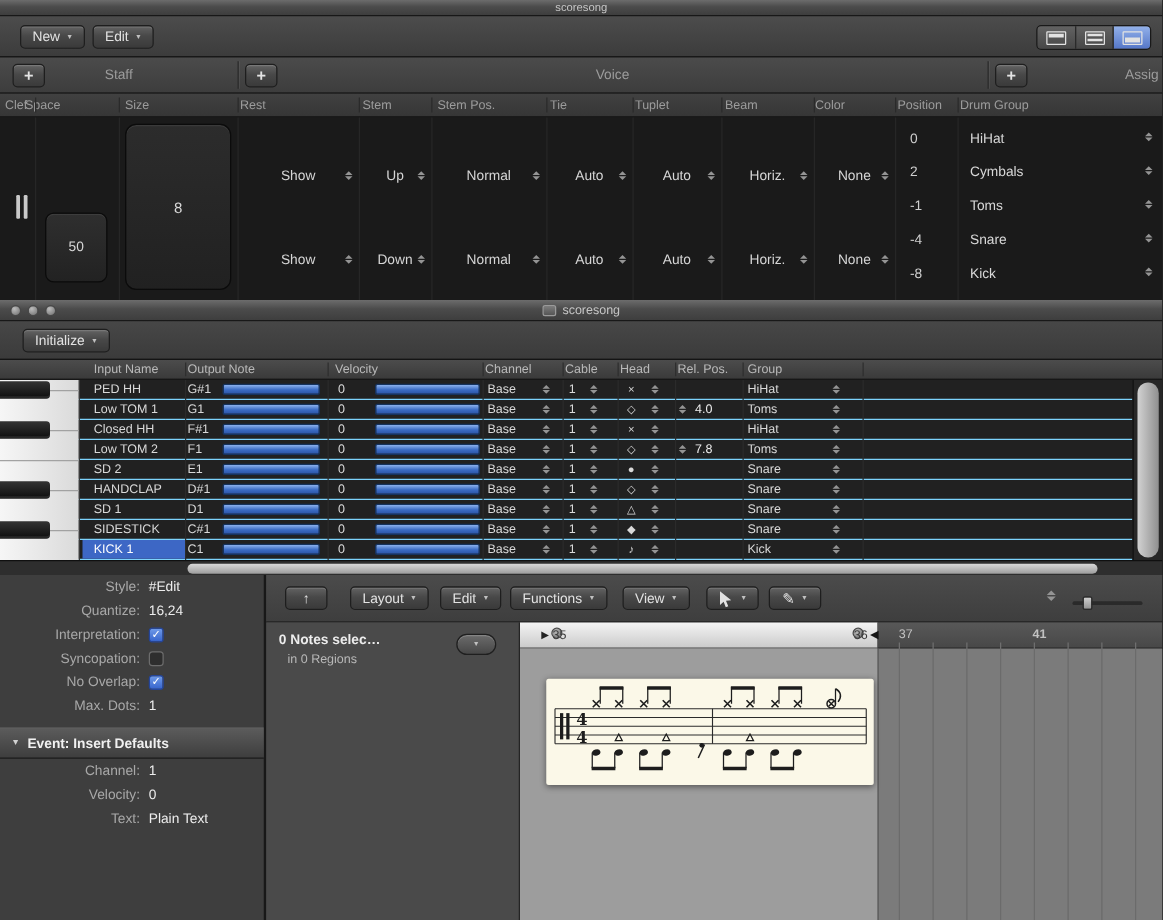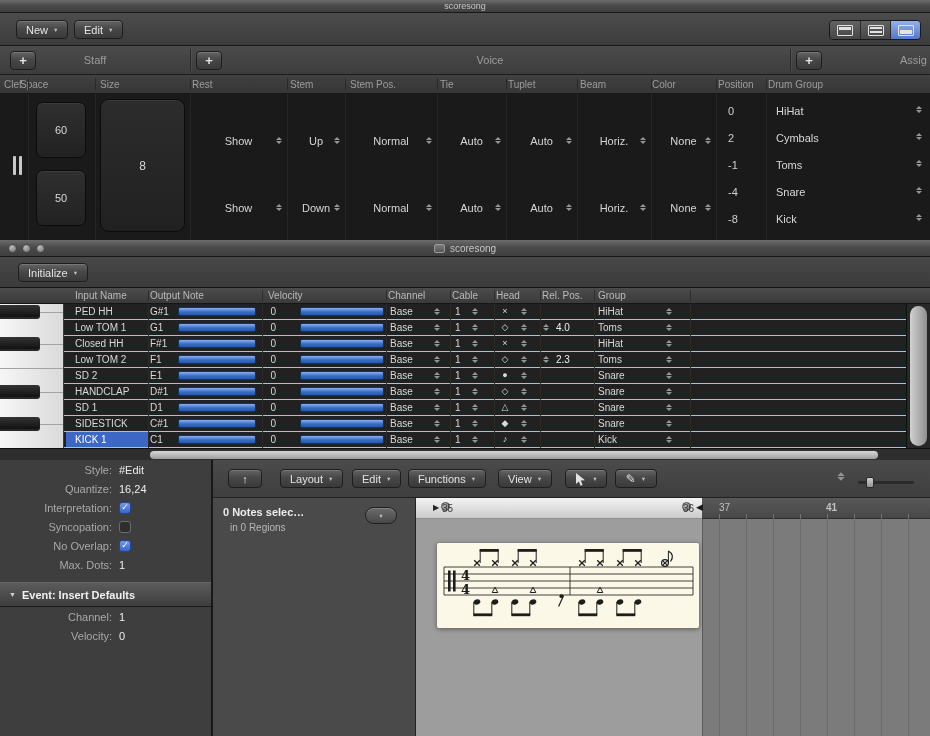--- a/index.html
+++ b/index.html
@@ -210,23 +210,20 @@
         <div class="vline" style="left: 506px;"></div>
         <div class="vline" style="left: 577px;"></div>
         <div class="vline" style="left: 651px;"></div>
         <div class="vline" style="left: 716px;"></div>
         <div class="vline" style="left: 766px;"></div>
       </div>
 
     <div id="sw-body">
       <div class="clef-bar" style="left:13px;top:62px"></div>
       <div class="clef-bar" style="left:19px;top:62px"></div>
-      <div class="sbox" style="top:8px">
-          <span>60</span>
-        </div>
       <div class="sbox" style="top:76px">
           <span>50</span>
         </div>
       <div id="size-box">
           <span>8</span>
         </div>
       <div id="voice-rows">
           <div class="voice-row" style="top: 36px;">
             <div class="vcell" style="width: 97px;">
               <span class="vlabel">Show</span>
@@ -421,21 +418,21 @@
             <span class="mi-bar nbar"></span>
             <span class="mi-vel">0</span>
             <span class="mi-bar vbar"></span>
             <span class="mi-chan">Base</span>
             <span class="stepper" style="left: 434px;"></span>
             <span class="mi-cable">1</span>
             <span class="stepper" style="left: 472px;"></span>
             <span class="mi-head">◇</span>
             <span class="stepper" style="left: 521px;"></span>
             <span class="stepper" style="left: 543px;"></span>
-            <span class="mi-rel">2.3</span>
+            <span class="mi-rel">7.8</span>
             <span class="mi-group">Toms</span>
             <span class="stepper" style="left: 666px;"></span>
           </div>
           <div class="mi-row" style="top: 64px;">
             <div class="mi-name">SD 2</div>
             <span class="mi-note">E1</span>
             <span class="mi-bar nbar"></span>
             <span class="mi-vel">0</span>
             <span class="mi-bar vbar"></span>
             <span class="mi-chan">Base</span>
@@ -571,20 +568,24 @@
         <span>Event:  Insert Defaults</span>
       </div>
       <div id="event-props">
           <div class="prop">
             <span class="plabel">Channel:</span>
             <span class="pvalue">1</span>
           </div>
           <div class="prop">
             <span class="plabel">Velocity:</span>
             <span class="pvalue">0</span>
+          </div>
+          <div class="prop">
+            <span class="plabel">Text:</span>
+            <span class="pvalue">Plain Text</span>
           </div>
         </div>
     </div>
 
     <div id="ed-toolbar">
       <div class="btn" style="left:15px;top:9px;width:34px;padding:0">
         <span style="font-weight:bold">↑</span>
       </div>
       <div class="btn" style="left:67px;top:9px">
         <span>Layout</span>

